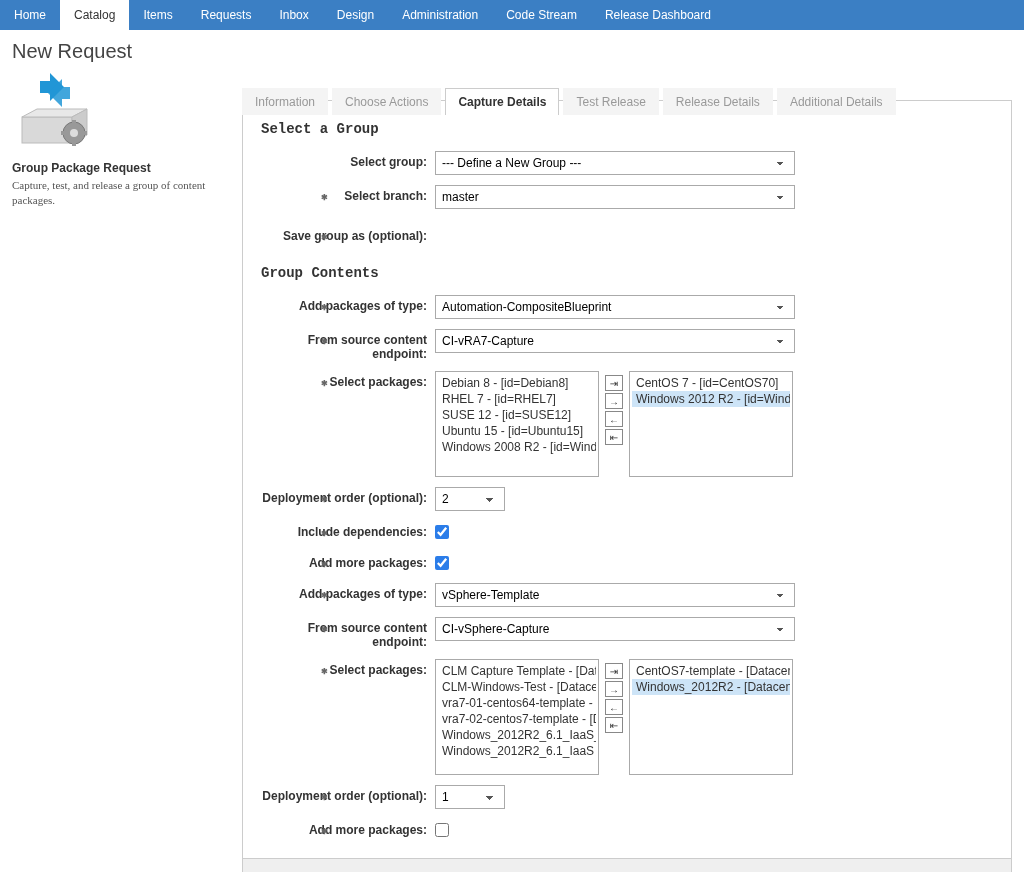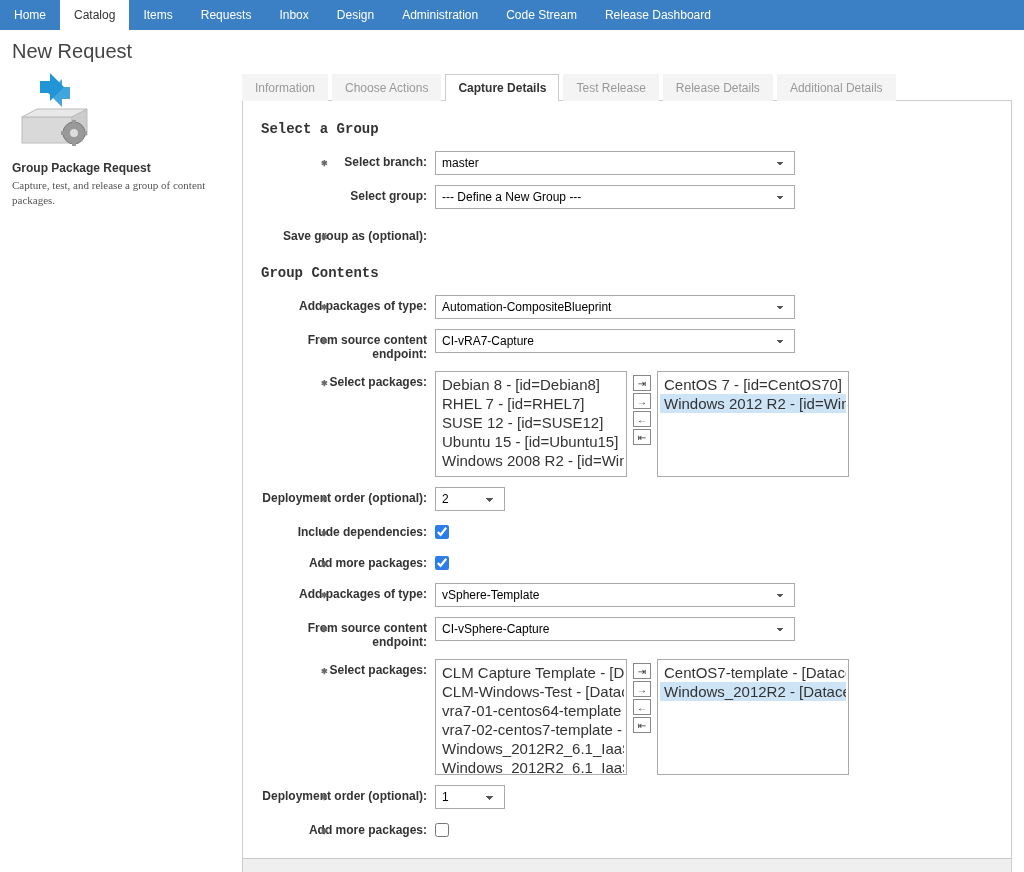--- a/index.html
+++ b/index.html
@@ -9,35 +9,35 @@
 .nav-tab.active { background: #fff; color: #333; }
 .page-container { padding: 10px 12px; }
 .page-title { font-size: 20px; font-weight: normal; color: #444; margin-bottom: 10px; }
 .layout { display: flex; gap: 20px; }
 .sidebar { width: 210px; flex-shrink: 0; }
 .sidebar-icon { width: 80px; height: 80px; position: relative; margin-bottom: 8px; }
 .sidebar-title { font-weight: bold; font-size: 12px; margin-bottom: 3px; }
 .sidebar-desc { font-size: 11px; color: #555; line-height: 1.4; font-family: Liberation Serif, serif; }
 .main { flex: 1; }
 .tab-strip { display: flex; gap: 4px; border-bottom: 1px solid #ccc; }
-.tab { padding: 6px 12px; font-size: 12px; color: #999; cursor: pointer; border: 1px solid transparent; border-bottom: none; position: relative; top: 1px; background: #f4f4f4; }
+.tab { padding: 6px 12px; font-size: 12px; color: #999; cursor: pointer; border: 1px solid transparent; border-bottom: none; position: relative; top: 15px; background: #f4f4f4; }
 .tab.active { color: #333; background: #fff; border-color: #ccc; font-weight: bold; }
 .form-panel { border: 1px solid #ccc; border-top: none; padding: 14px 18px 0 18px; }
 h3.section { font-size: 14px; font-weight: bold; margin: 6px 0 14px 0; font-family: Liberation Mono, monospace; }
 .field-row { display: flex; align-items: flex-start; margin-bottom: 10px; }
 .field-label { width: 174px; text-align: right; padding-right: 8px; padding-top: 4px; font-weight: bold; font-size: 12px; position: relative; }
 .asterisk { position: absolute; left: 60px; top: 6px; color: #666; font-size: 10px; }
 .asterisk::before { content: "✱"; font-size: 8px; }
 .field-control { flex: 1; }
 .select, .text-input { border: 1px solid #aaa; padding: 3px 6px; font-size: 12px; background: #fff; height: 24px; }
 .wide { width: 360px; }
 .narrow { width: 70px; }
 .select { appearance: none; background-image: linear-gradient(45deg, transparent 50%, #555 50%), linear-gradient(135deg, #555 50%, transparent 50%); background-position: calc(100% - 14px) 10px, calc(100% - 10px) 10px; background-size: 4px 4px, 4px 4px; background-repeat: no-repeat; padding-right: 22px; }
 .transfer { display: flex; gap: 6px; align-items: flex-start; }
-.listbox { border: 1px solid #aaa; width: 192px; height: 106px; overflow: hidden; font-size: 15px; padding: 3px 2px; }
+.listbox { border: 1px solid #aaa; width: 164px; height: 106px; overflow: hidden; font-size: 12px; padding: 3px 2px; }
 .listbox.tall2 { height: 116px; }
 .listbox .item { padding: 1px 4px; white-space: nowrap; overflow: hidden; text-overflow: clip; }
 .listbox .item.selected { background: #cde4f7; }
 .transfer-btns { display: flex; flex-direction: column; gap: 2px; padding-top: 4px; }
 .tbtn { width: 18px; height: 16px; border: 1px solid #888; background: #fff; font-size: 10px; display: flex; align-items: center; justify-content: center; cursor: pointer; }
 .checkbox { width: 14px; height: 14px; accent-color: #2b7de9; margin-top: 4px; }
 .footer-bar { background: #efefef; border-top: 1px solid #ccc; padding: 8px 10px; display: flex; justify-content: flex-end; gap: 8px; margin: 0 -18px; }
 .pkg-icon svg { display: block; }
 </style>
 </head>
@@ -86,27 +86,27 @@
           <div class="tab active">Capture Details</div>
           <div class="tab">Test Release</div>
           <div class="tab">Release Details</div>
           <div class="tab">Additional Details</div>
         </div>
 
       <div class="form-panel">
         <h3 class="section">Select a Group</h3>
 
         <div class="field-row">
+          <div class="field-label"><span>Select group:</span></div>
+          <div class="field-control"><select class="select wide"><option>--- Define a New Group ---</option></select></div>
+        </div>
+
+        <div class="field-row">
           <div class="field-label"><span class="asterisk"></span><span>Select branch:</span></div>
           <div class="field-control"><select class="select wide"><option>master</option></select></div>
-        </div>
-
-        <div class="field-row">
-          <div class="field-label"><span>Select group:</span></div>
-          <div class="field-control"><select class="select wide"><option>--- Define a New Group ---</option></select></div>
         </div>
 
         <div class="field-row" style="margin-top:16px;">
           <div class="field-label"><span class="asterisk"></span><span>Save group as (optional):</span></div>
         </div>
 
         <h3 class="section" style="margin-top:22px;">Group Contents</h3>
 
         <div class="field-row">
           <div class="field-label"><span class="asterisk"></span><span>Add packages of type:</span></div>

